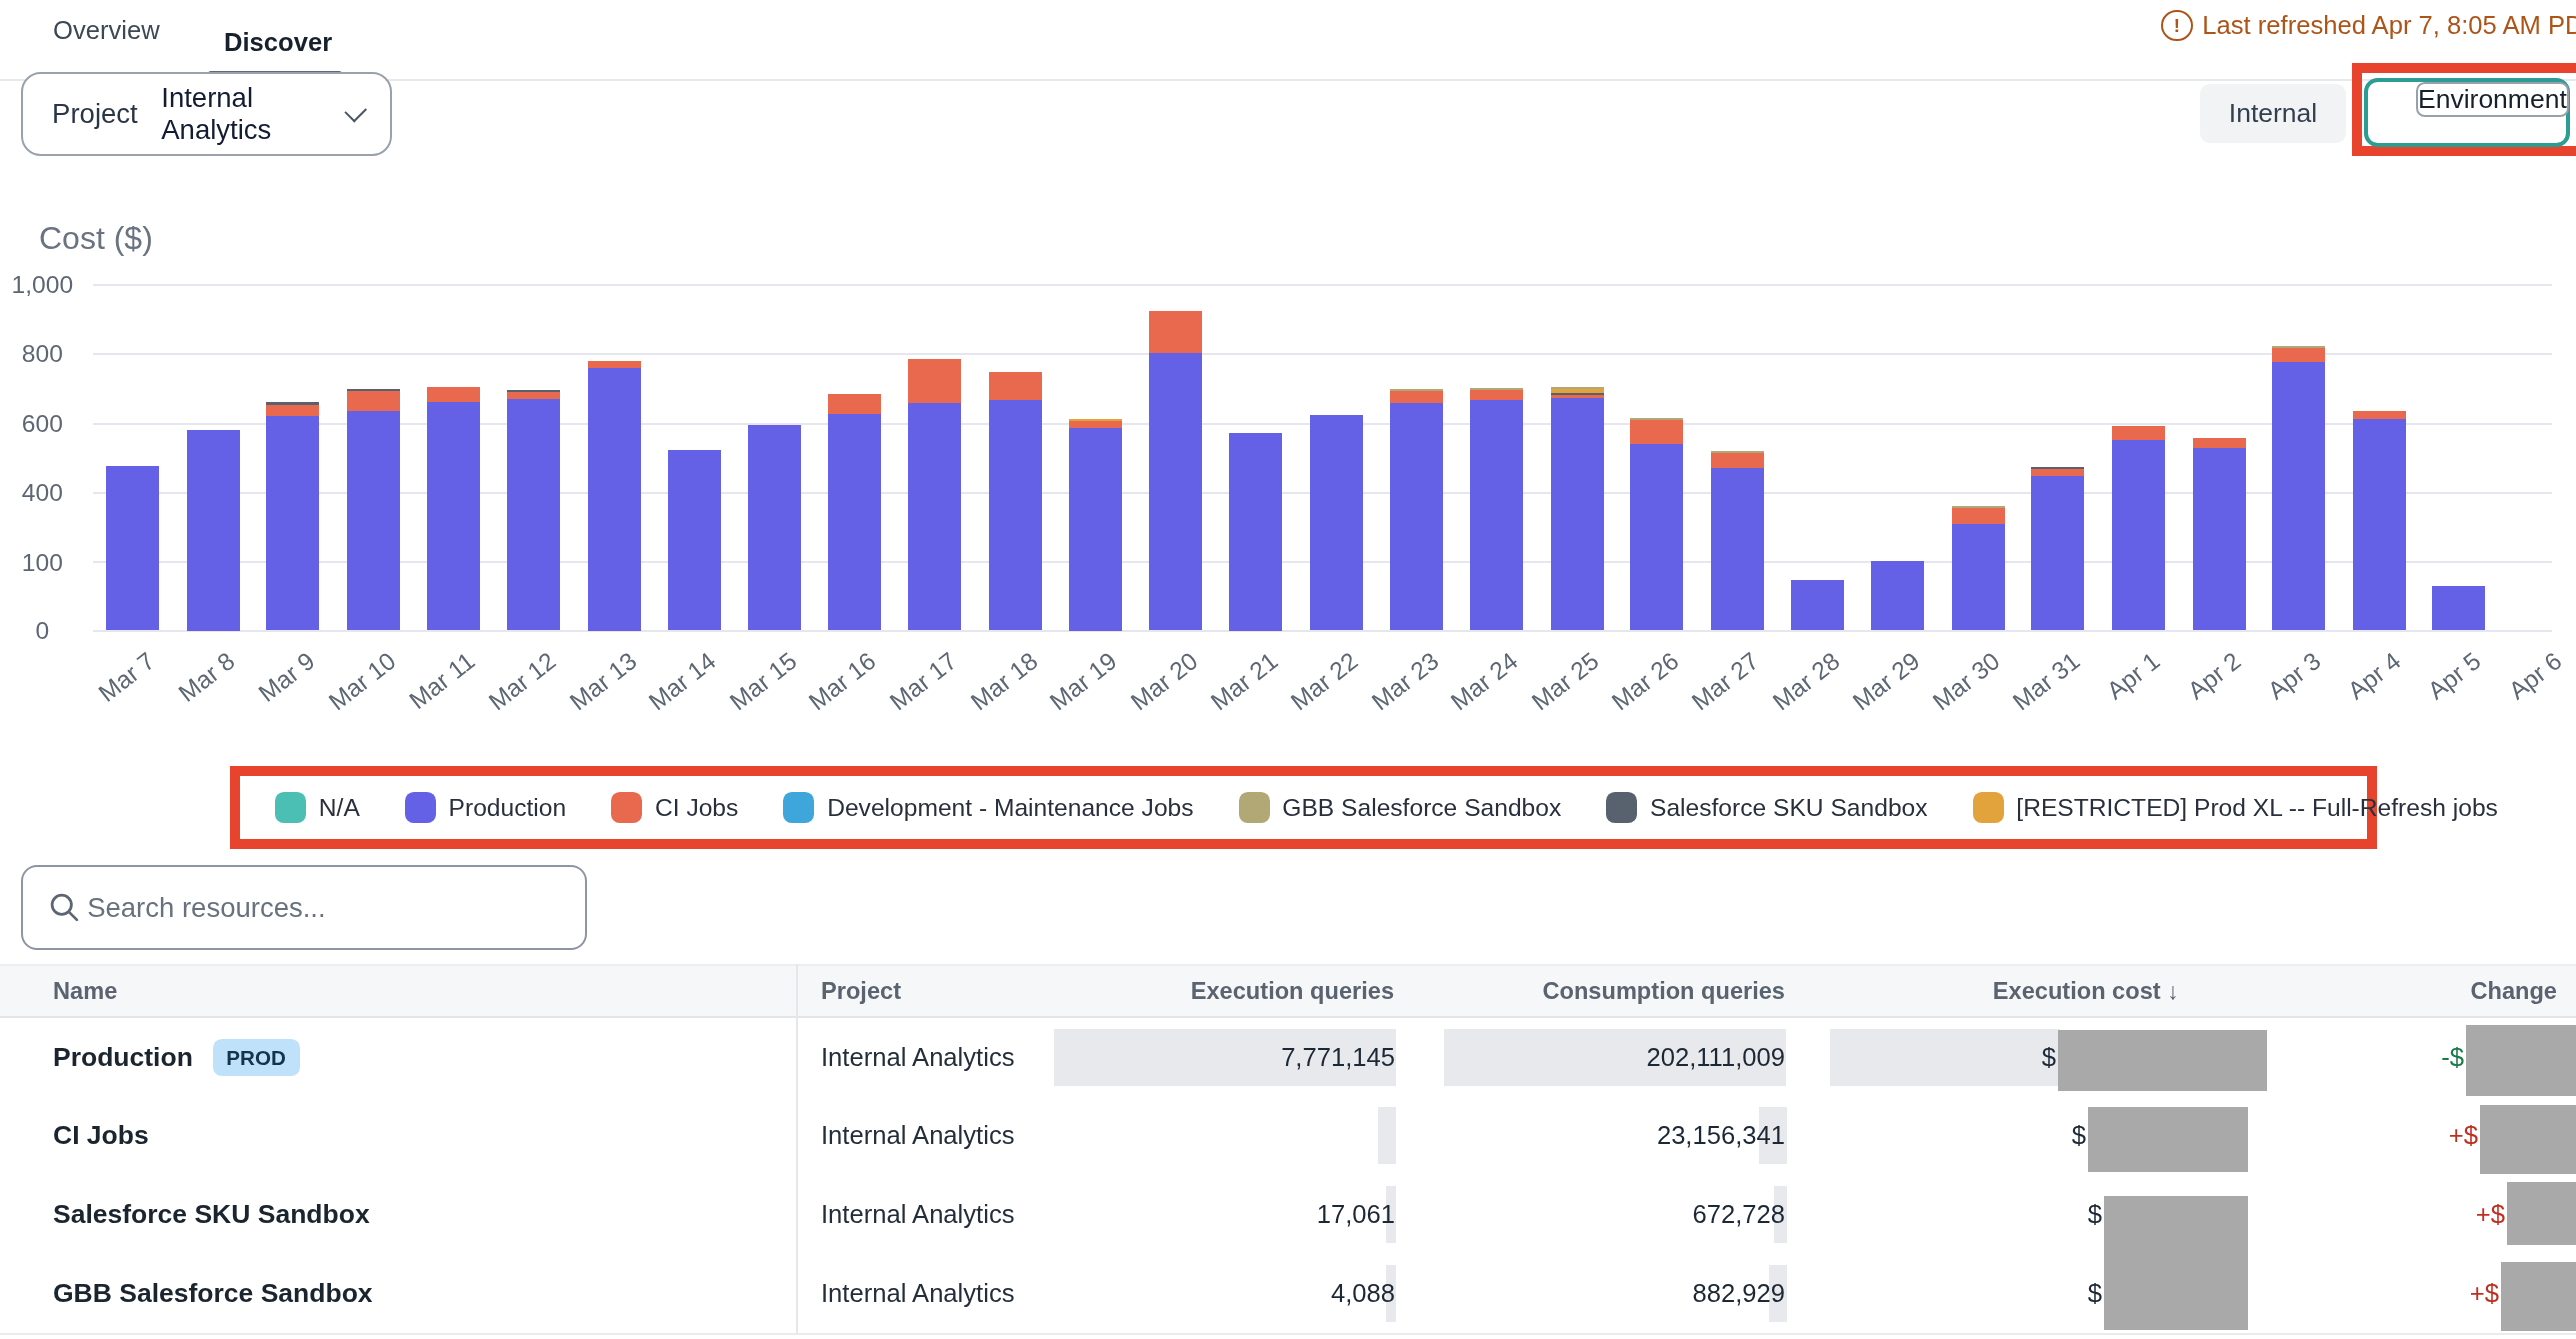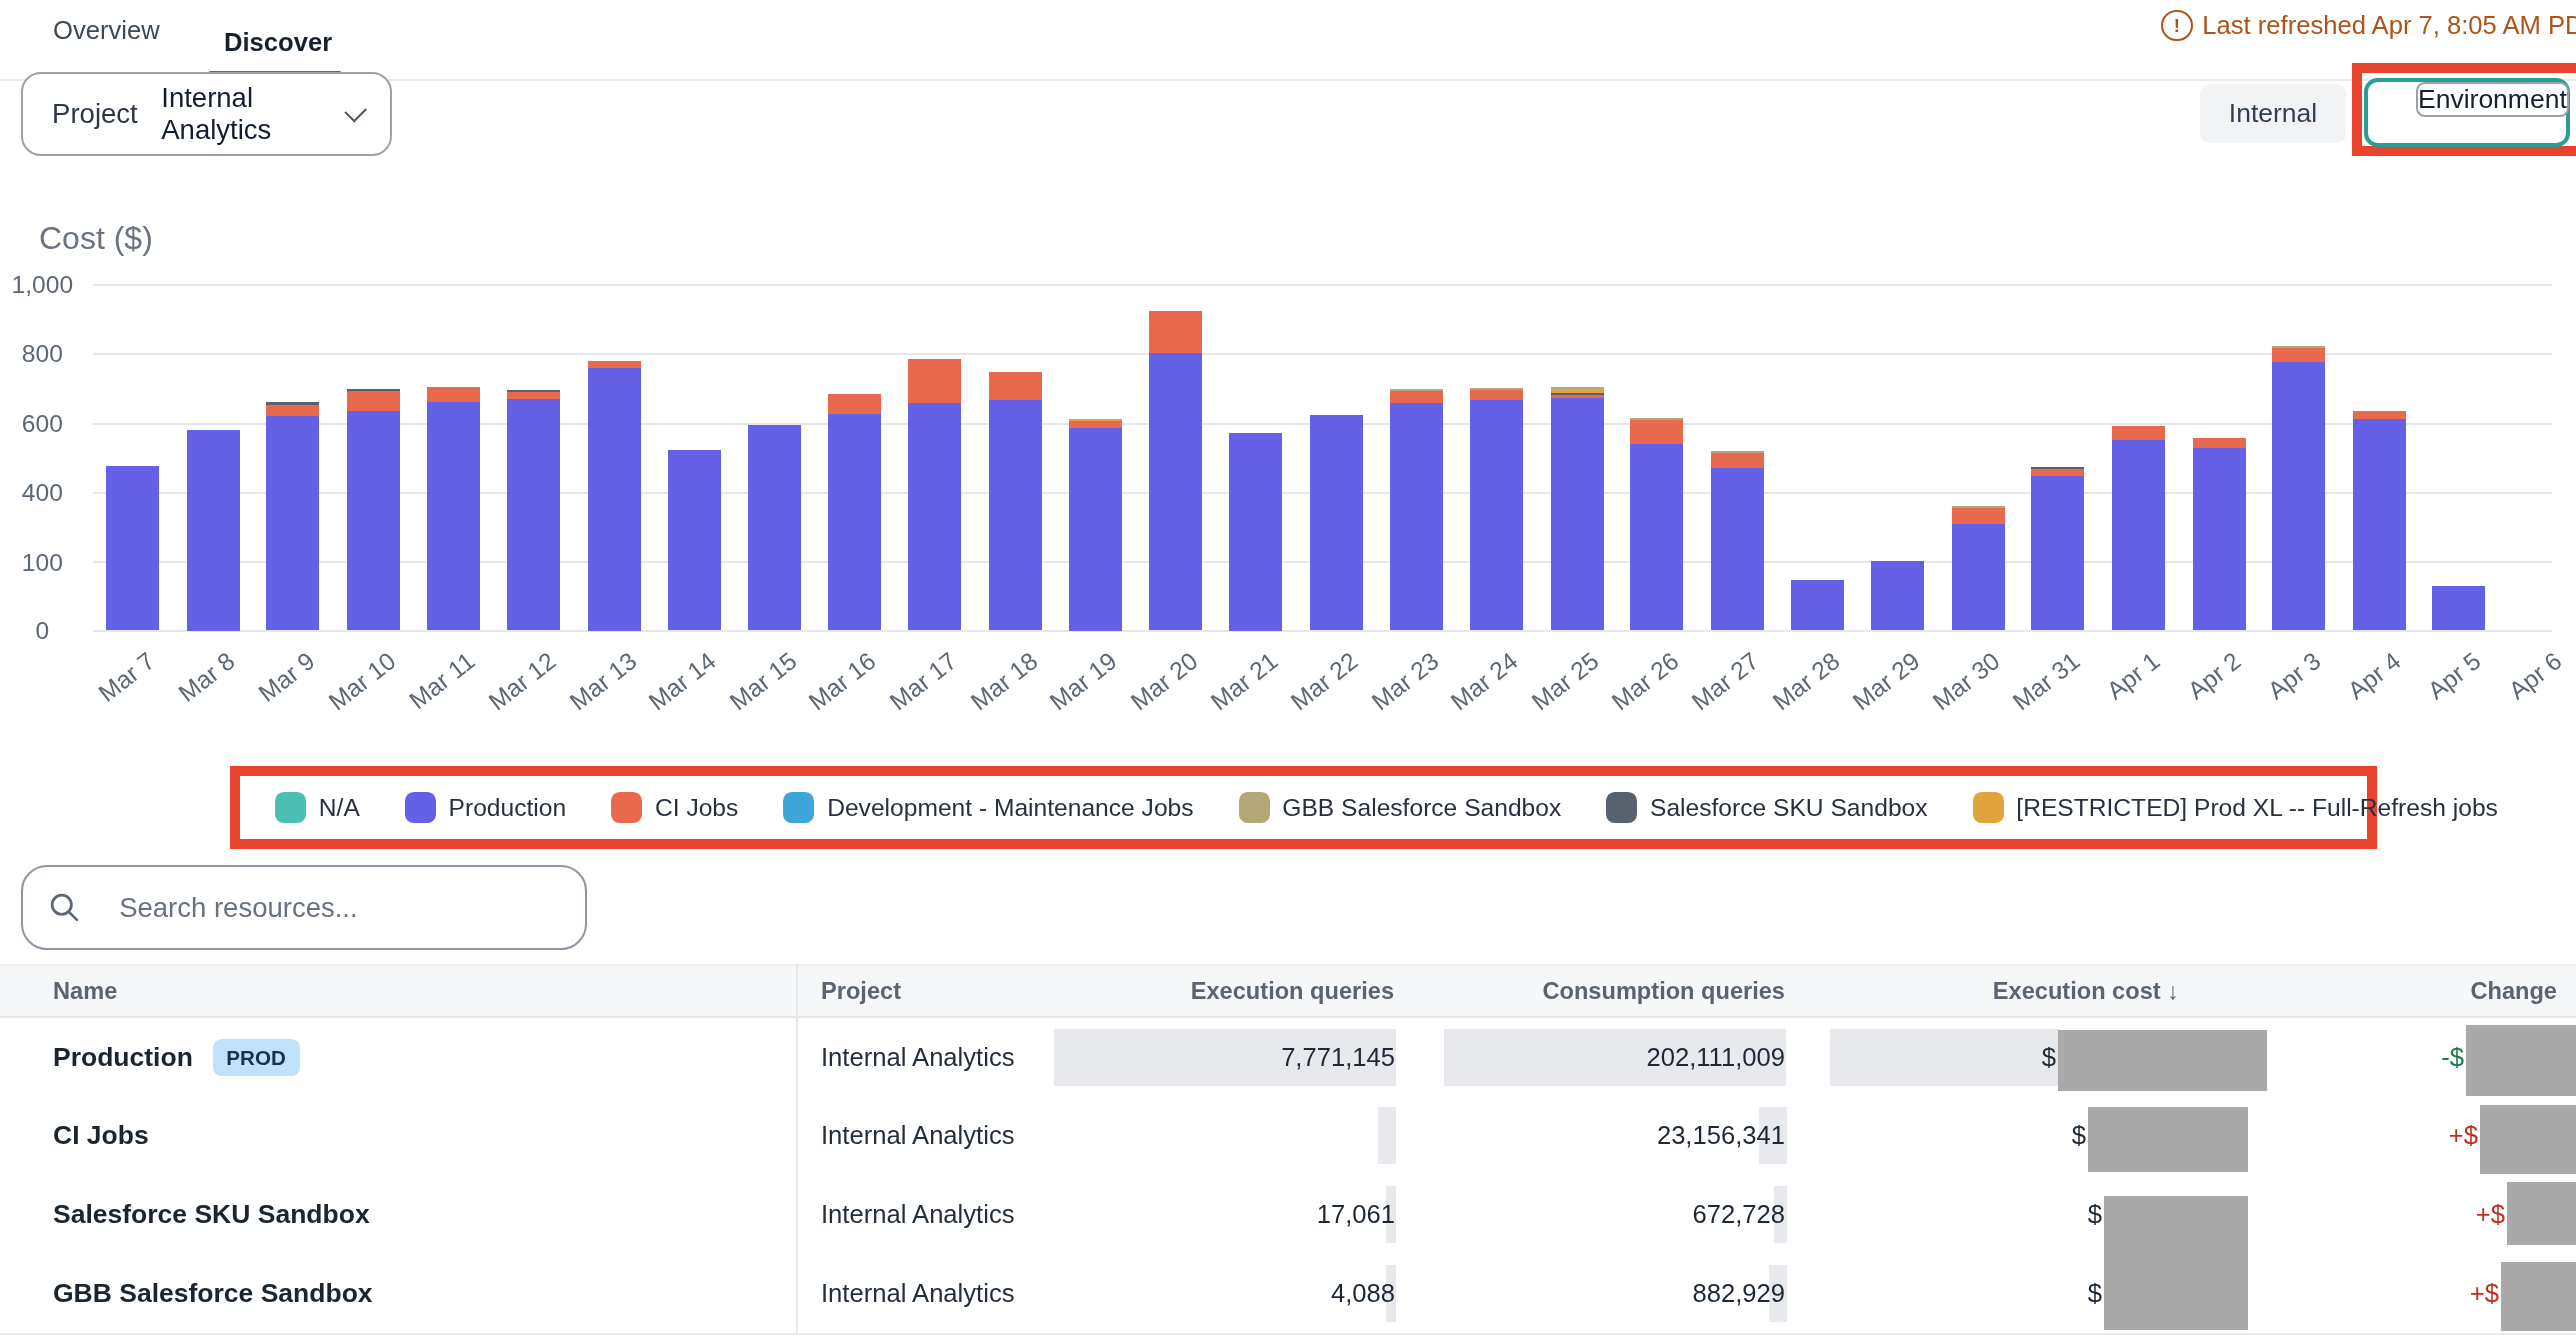--- a/index.html
+++ b/index.html
@@ -37,22 +37,22 @@
   .bar-seg{position:absolute;}
   .xlabel{position:absolute;width:128px;text-align:right;font-size:24.6px;color:#5d6774;
     transform:rotate(-38deg);transform-origin:100% 0;white-space:nowrap;}
   
   .annot-legend{position:absolute;left:230px;top:766px;width:2147px;height:83px;border:10.8px solid #e8432d;box-sizing:border-box;
     background:#fff;display:flex;align-items:center;padding-left:35px;gap:45px;}
   .legend-item{display:flex;align-items:center;gap:12.8px;cursor:pointer;}
   .legend-swatch{width:31px;height:31px;border-radius:8.8px;flex:0 0 auto;}
   .legend-label{font-size:24.6px;color:#28303d;white-space:nowrap;}
   
-  .search-box{position:absolute;left:20.6px;top:865px;width:566px;height:85px;border:2px solid #8d96a2;border-radius:26px;
-    box-sizing:border-box;display:flex;align-items:center;padding:0 25.6px;gap:36px;background:#fff;}
+  .search-box{position:absolute;left:20.6px;top:865px;width:566px;height:85px;border:2px solid #8d96a2;border-radius:16px;
+    box-sizing:border-box;display:flex;align-items:center;padding:0 25.6px;gap:4px;background:#fff;}
   .search-box input{border:none;outline:none;font-size:27.5px;color:#68727e;font-family:"Liberation Sans",sans-serif;
     flex:1;background:transparent;}
   .search-box input::placeholder{color:#68727e;opacity:1;}
   
   .thead{position:absolute;left:0;top:964px;width:2576px;height:54px;background:#f6f7f9;
     border-top:2px solid #eceef0;border-bottom:2px solid #e3e5e8;box-sizing:border-box;}
   .th{position:absolute;top:0;height:50px;line-height:50px;font-size:23.6px;font-weight:700;color:#5a6370;}
   .th.right{text-align:right;}
   .col-divider{position:absolute;left:796px;top:964px;width:2px;height:369px;background:#e5e7ea;}
   .trow{position:absolute;left:0;width:2576px;height:79px;border-bottom:2px solid #e9ebee;box-sizing:content-box;background:#fff;cursor:pointer;}

